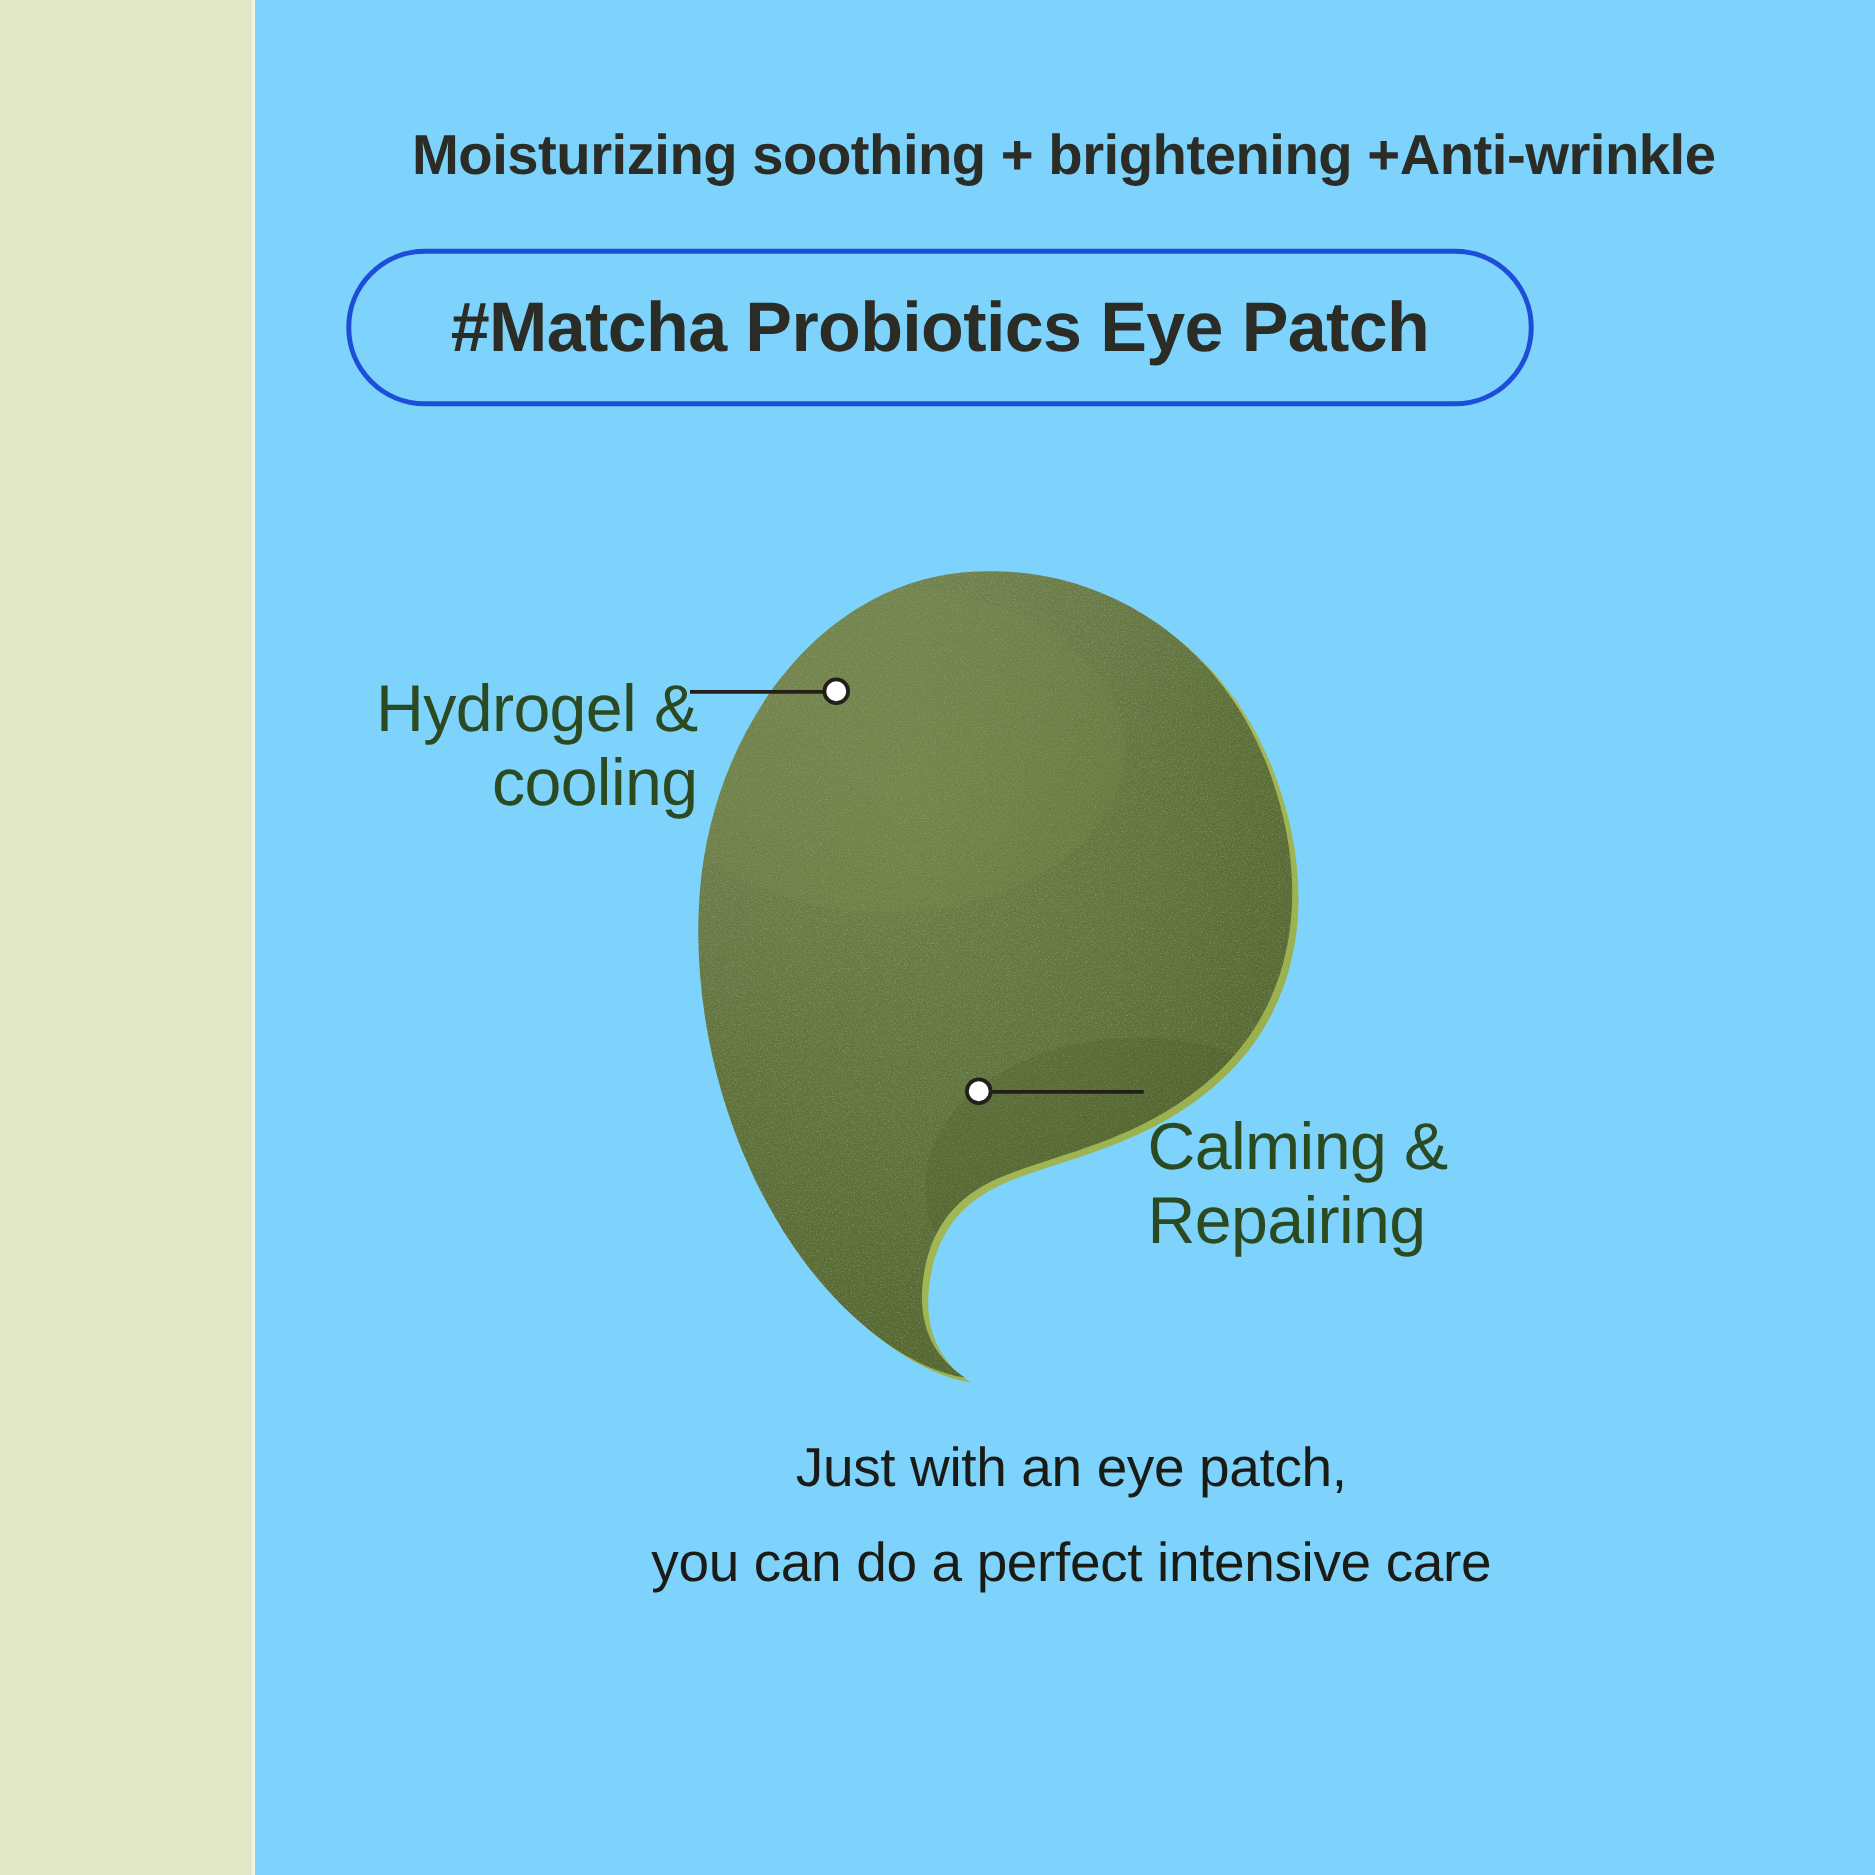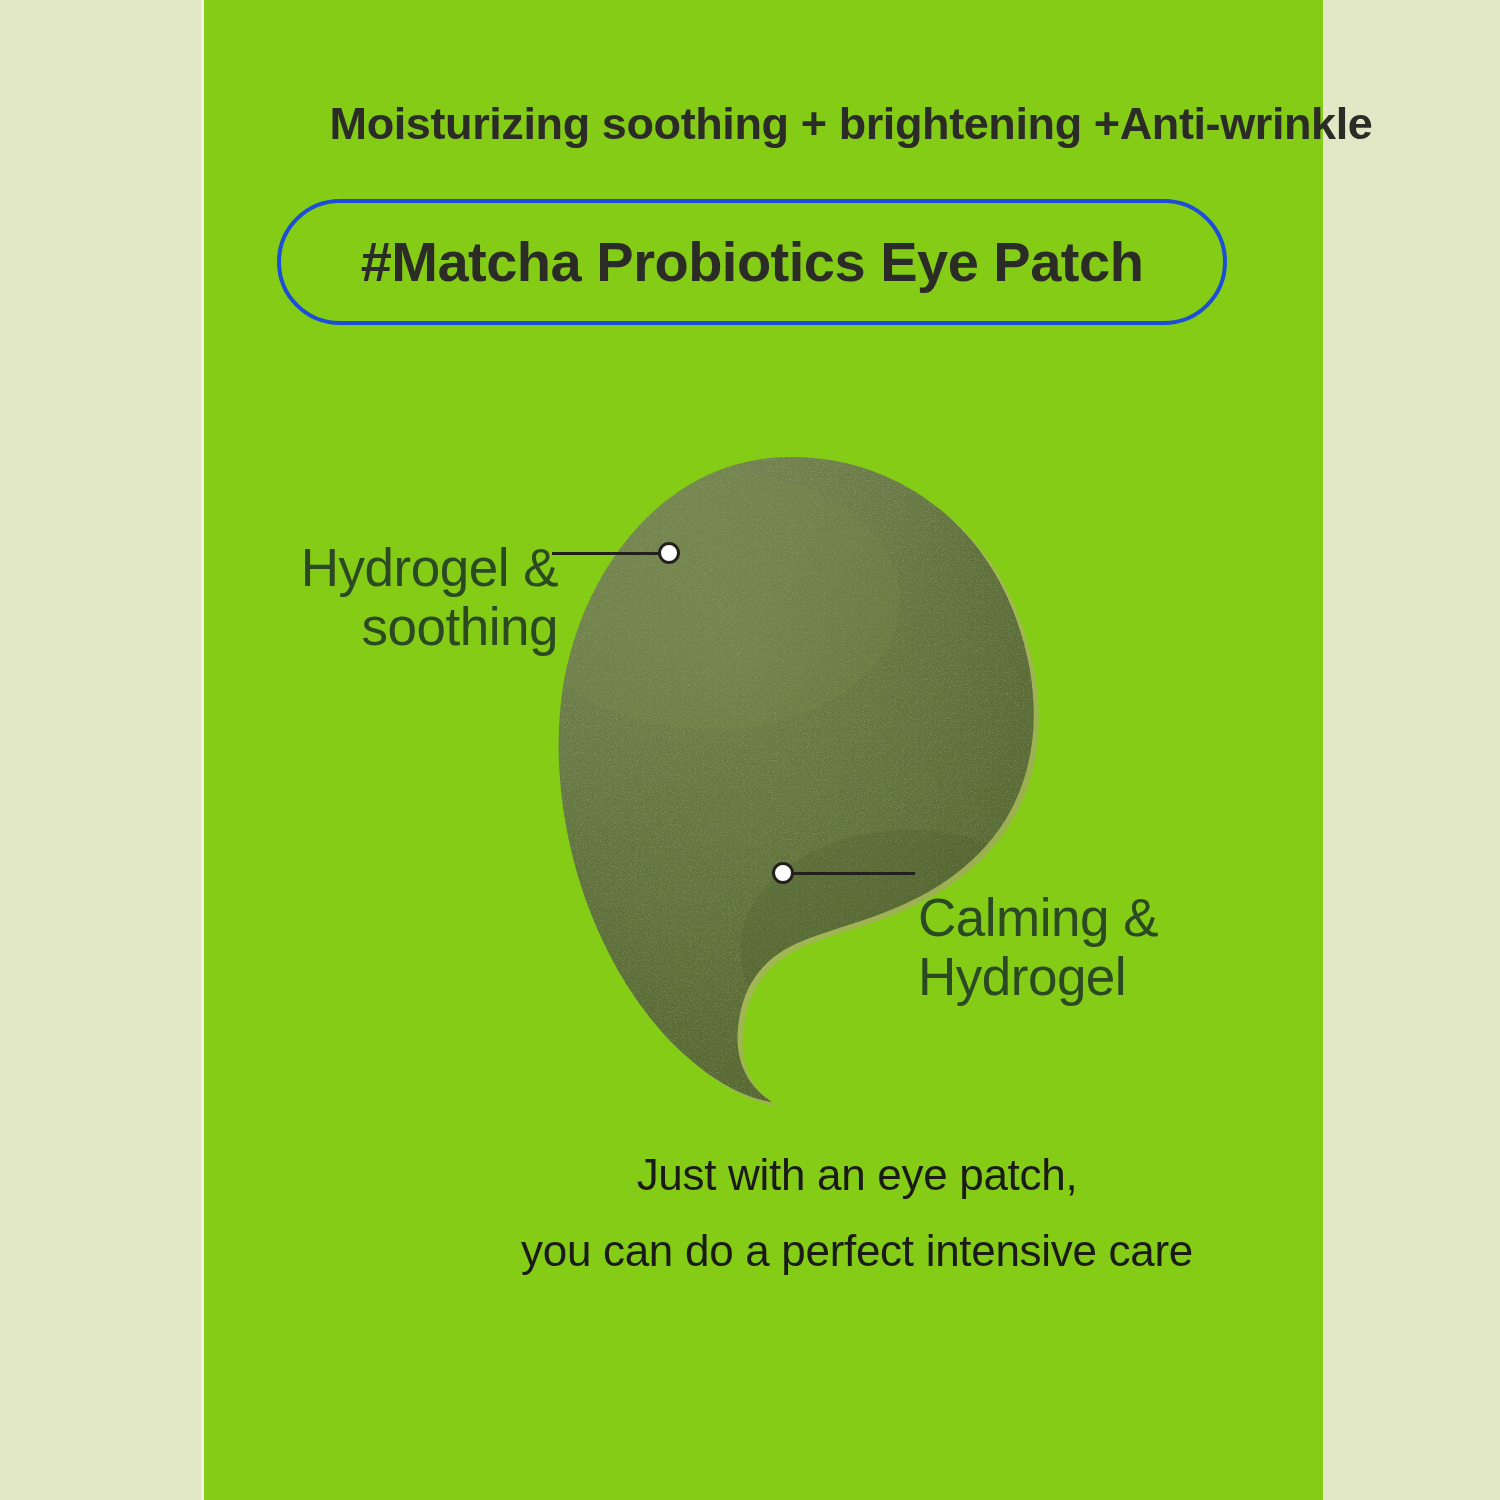--- a/index.html
+++ b/index.html
@@ -9,23 +9,23 @@
   body {
     width: 1500px;
     height: 1500px;
     background: #e2e8c6;
     font-family: "Liberation Sans", sans-serif;
     overflow: hidden;
   }
 
   #page {
     position: relative;
-    width: 1323px;
-    height: 1500px;
-    background: #84cc16;
+    width: 1500px;
+    height: 1500px;
+    background: #7dd3fc;
   }
 
   
   .left-panel {
     position: absolute;
     left: 0;
     top: 0;
     width: 201px;
     height: 1500px;
     background: #e1e7c4;
@@ -238,26 +238,26 @@
   </div>
 
   <div class="leader leader-top"></div>
   <div class="dot dot-top"></div>
 
   <div class="leader leader-bottom"></div>
   <div class="dot dot-bottom"></div>
 
   <div class="callout callout-left">
     <div>Hydrogel &amp;</div>
-    <div>soothing</div>
+    <div>cooling</div>
   </div>
 
   <div class="callout callout-right">
     <div>Calming &amp;</div>
-    <div>Hydrogel</div>
+    <div>Repairing</div>
   </div>
 
   <div class="blurb">
     <span class="blurb-line">Just with an eye patch,</span>
     <span class="blurb-line">you can do a perfect intensive care</span>
   </div>
 
 </div>
 
 </body></html>

